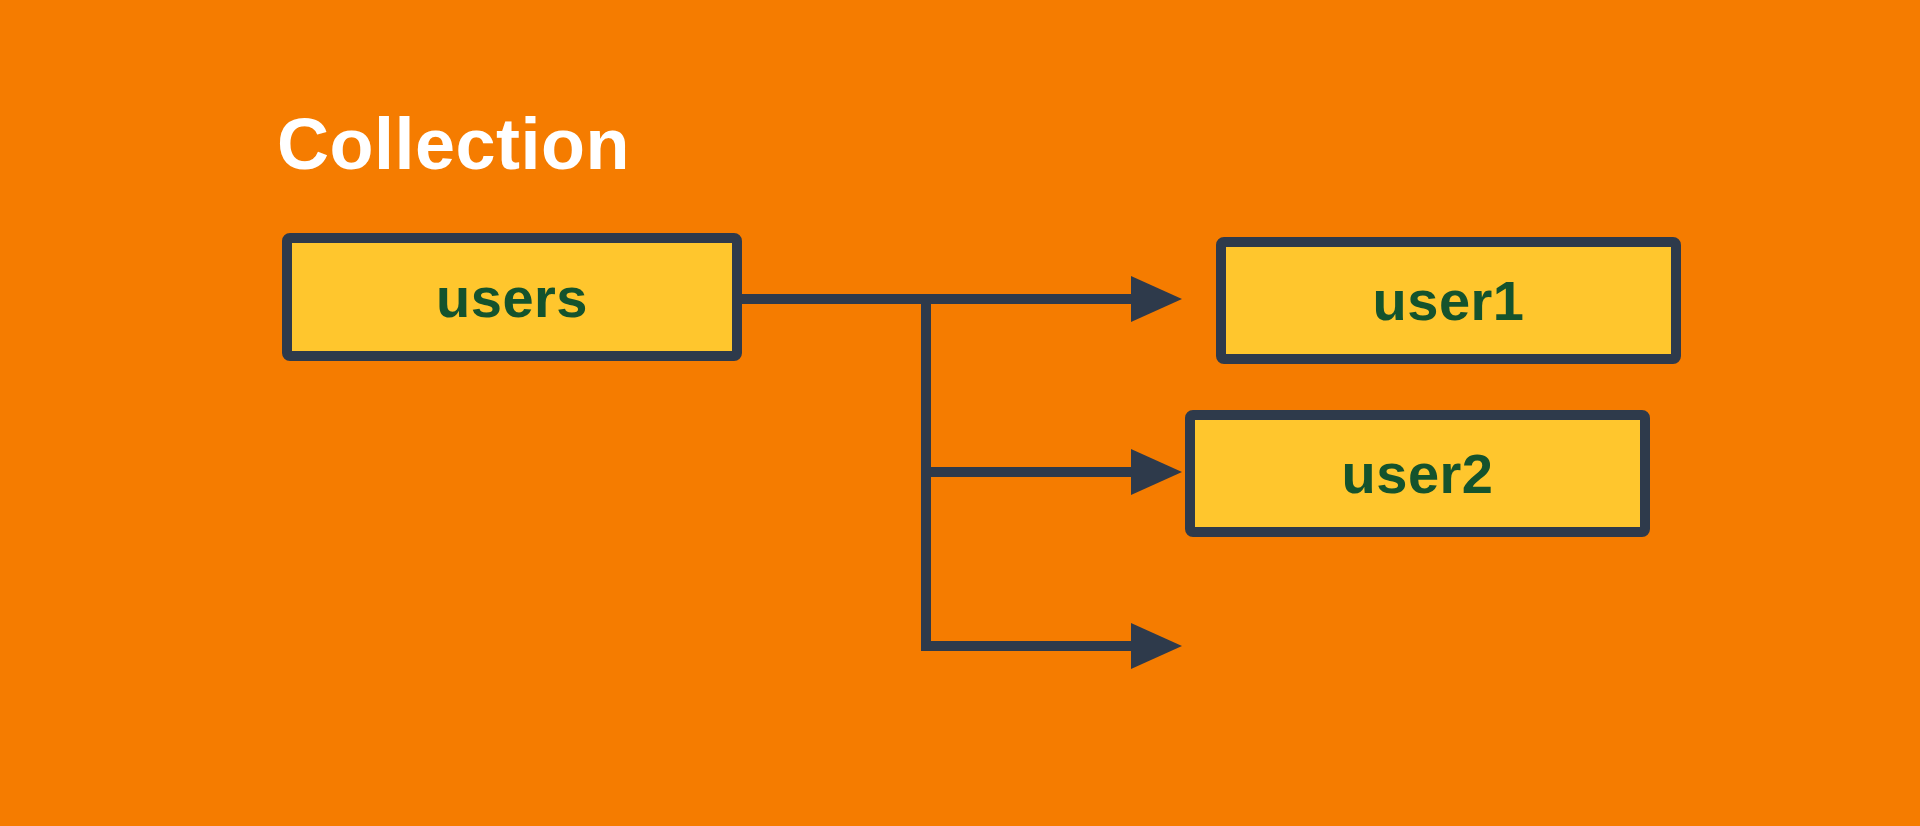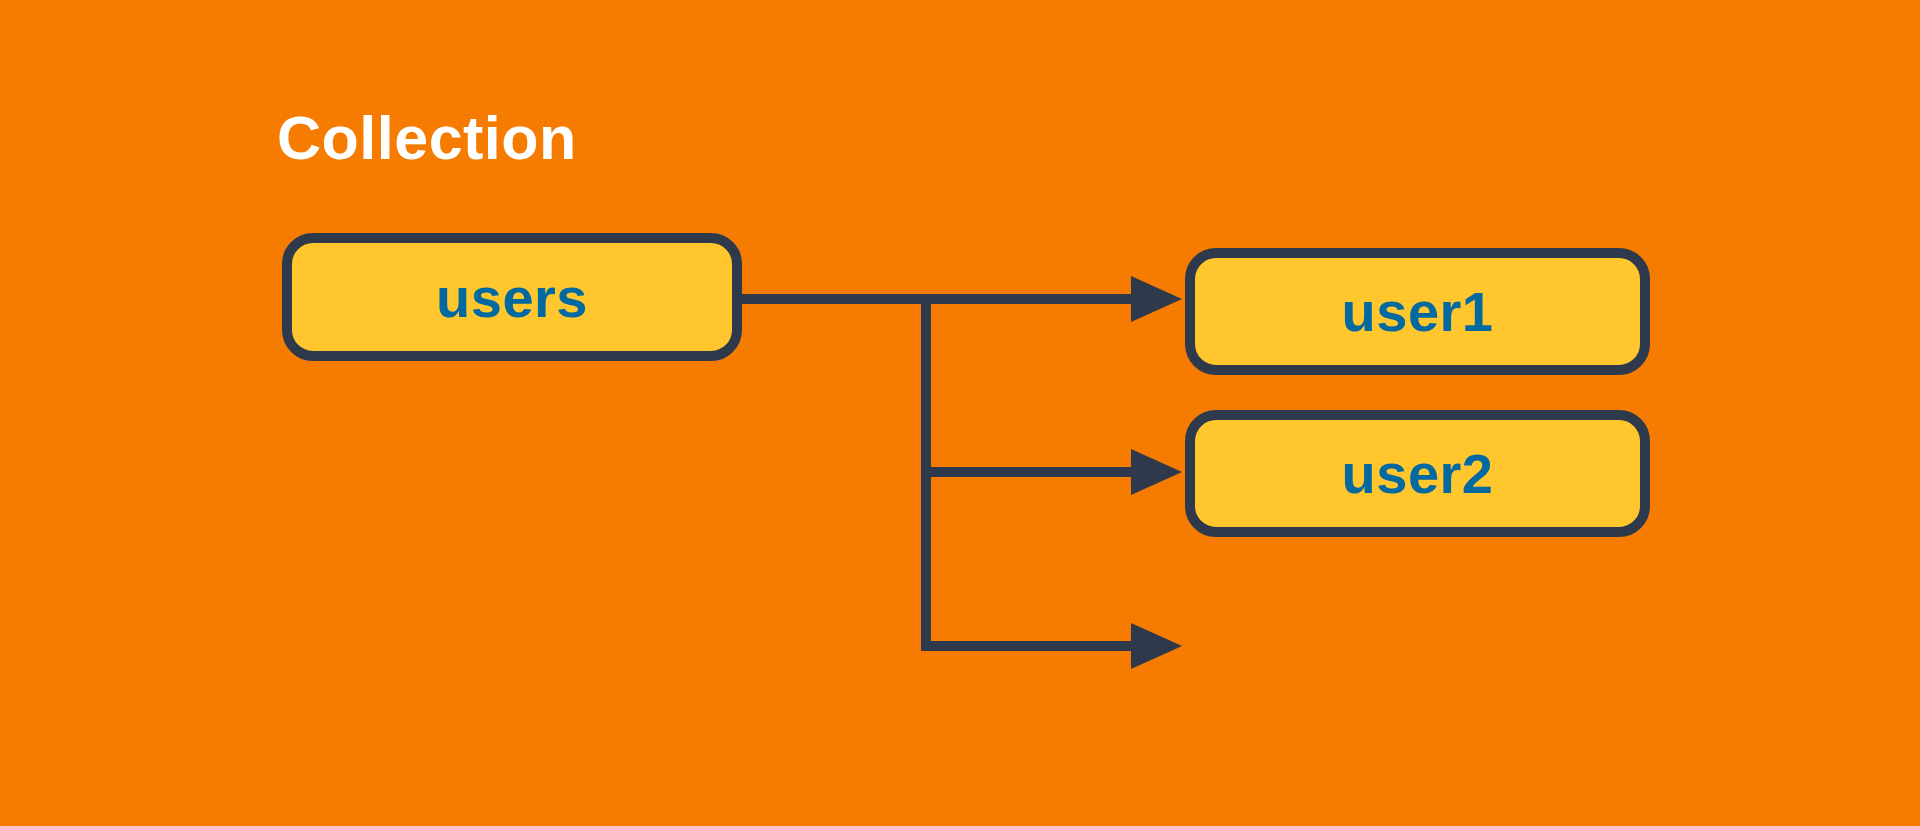--- a/index.html
+++ b/index.html
@@ -12,54 +12,54 @@
     width: 1920px;
     height: 826px;
     background: #F57C00;
     overflow: hidden;
     font-family: "Liberation Sans", "DejaVu Sans", sans-serif;
   }
   .col-header {
     position: absolute;
     top: 103px;
     color: #FFFFFF;
-    font-size: 61px;
+    font-size: 72px;
     font-weight: bold;
     letter-spacing: 0.5px;
     white-space: nowrap;
   }
   .col-header.collection { left: 277px; }
   .col-header.documents  { left: 1195px; }
 
   .node {
     position: absolute;
     box-sizing: border-box;
     background: #FFC62D;
     border: 10px solid #2E3A4B;
-    border-radius: 31px;
+    border-radius: 8px;
     display: flex;
     align-items: center;
     justify-content: center;
-    color: #0369a1;
+    color: #14532d;
     font-size: 56px;
     font-weight: bold;
     letter-spacing: 0.5px;
   }
   .node.collection-node {
     left: 282px;
     top: 233px;
     width: 460px;
     height: 128px;
   }
   .node.doc-node {
     left: 1185px;
     width: 465px;
     height: 127px;
   }
-  .node.doc-1 { top: 248px; }
+  .node.doc-1 { top: 237px; margin-left: 31px; }
   .node.doc-2 { top: 410px; }
   .node.doc-3 { top: 582px; }
 
   svg.connectors {
     position: absolute;
     left: 0;
     top: 0;
     width: 1920px;
     height: 826px;
     pointer-events: none;

